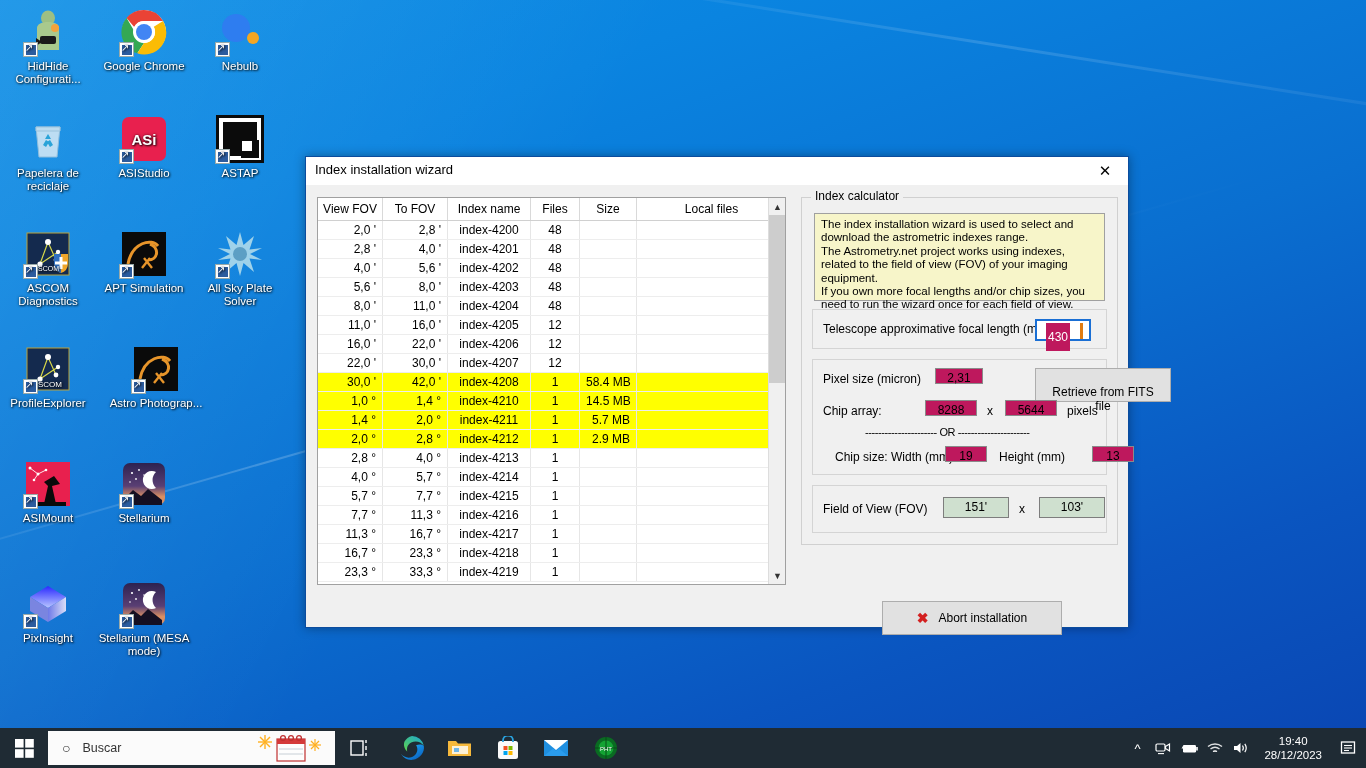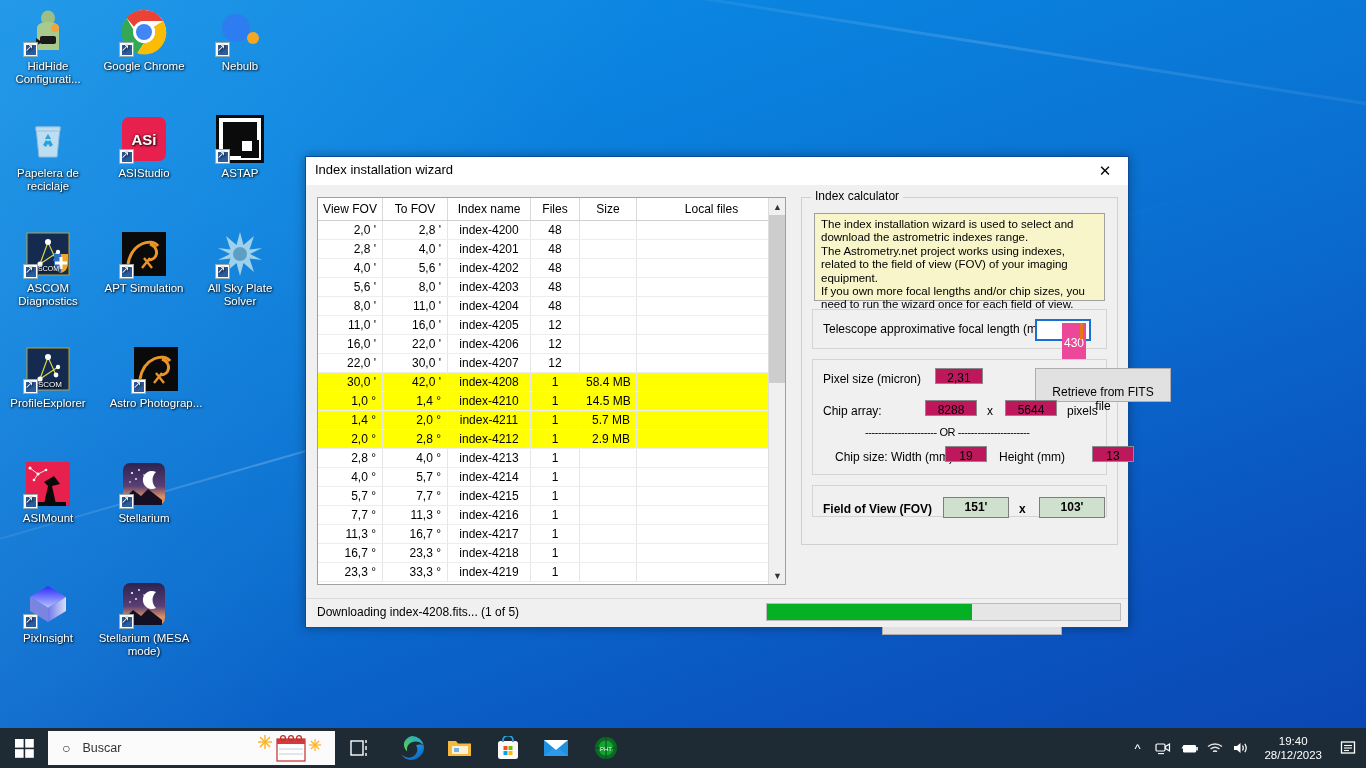--- a/index.html
+++ b/index.html
@@ -127,38 +127,38 @@
     position:absolute;left:508px;top:28px;width:291px;height:88px;
     background:#f7f5c9;border:1px solid #a0a0a0;box-sizing:border-box;
     padding:4px 6px;font-size:11.5px;line-height:13.4px;color:#000;
   }
 
   .subgroup{
     position:absolute;border:1px solid #d4d4d4;box-sizing:border-box;background:#f0f0f0;
   }
   #grp-focal{left:506px;top:124px;width:295px;height:40px;}
   #grp-chip{left:506px;top:174px;width:295px;height:116px;}
-  #grp-fov{left:506px;top:300px;width:295px;height:32px;font-weight:bold;}
+  #grp-fov{left:506px;top:300px;width:295px;height:48px;}
 
   .lblrow{position:absolute;font-size:12px;color:#000;}
   .fakefield{
     position:absolute;border:1px solid #8a8a8a;background:#be185d;box-sizing:border-box;
     font-size:12px;color:#000;height:16px;line-height:18px;text-align:center;
   }
   .greenfield{
     position:absolute;border:1px solid #7d7d7d;background:#cfe0cf;box-sizing:border-box;
     font-size:12px;color:#000;height:21px;line-height:19px;text-align:center;
   }
   #focal-field{
     left:222px;top:9px;width:56px;height:22px;border:2px solid #1a6fd4;background:#fff;
     position:absolute;box-sizing:border-box;
   }
   #focal-sel{
-    position:absolute;left:9px;top:2px;background:#ec4899;color:#fff;font-size:12px;
-    padding:12px 2px;line-height:16px;margin-left:16px;
+    position:absolute;left:9px;top:2px;background:#be185d;color:#fff;font-size:12px;
+    padding:6px 2px;line-height:16px;
   }
   #focal-caret{position:absolute;right:6px;top:2px;width:3px;height:16px;background:#e07b10;}
 
   button.btn{
     position:absolute;background:#e1e1e1;border:1px solid #adadad;box-sizing:border-box;
     font-family:"Liberation Sans", sans-serif;font-size:12px;color:#000;cursor:default;
     padding:16px;
   }
   #btn-retrieve{left:222px;top:8px;width:136px;height:22px;}
   #btn-abort{
@@ -612,26 +612,20 @@
       <div class="greenfield" style="left:130px;top:11px;width:66px;">151'</div>
       <div class="lblrow" style="left:206px;top:16px;">x</div>
       <div class="greenfield" style="left:226px;top:11px;width:66px;">103'</div>
     </div>
 
     <button class="btn" id="btn-abort">
       <span class="xicon">✖</span>
       <span>Abort installation</span>
     </button>
 
-    <div id="statusbar">
-      <div id="status-text">Downloading index-4208.fits... (1 of 5)</div>
-      <div id="progress-outer">
-        <div id="progress-inner" style="width: 58%;"></div>
-      </div>
-    </div>
 
   </div>
 </div>
 
 <div id="taskbar">
   <div id="start-btn">
     <svg width="19" height="19" viewBox="0 0 19 19">
       <rect x="0" y="0" width="8.6" height="8.6" fill="#fff"></rect>
       <rect x="10.2" y="0" width="8.6" height="8.6" fill="#fff"></rect>
       <rect x="0" y="10.2" width="8.6" height="8.6" fill="#fff"></rect>

